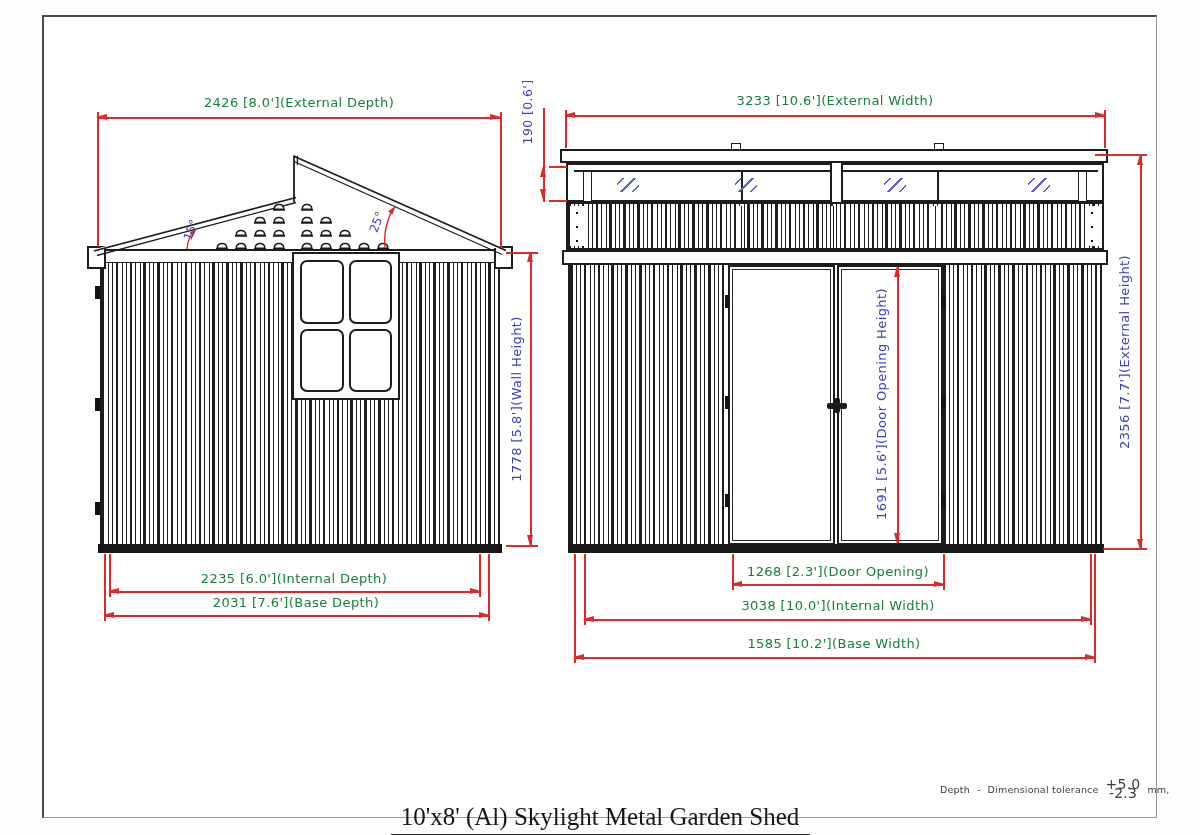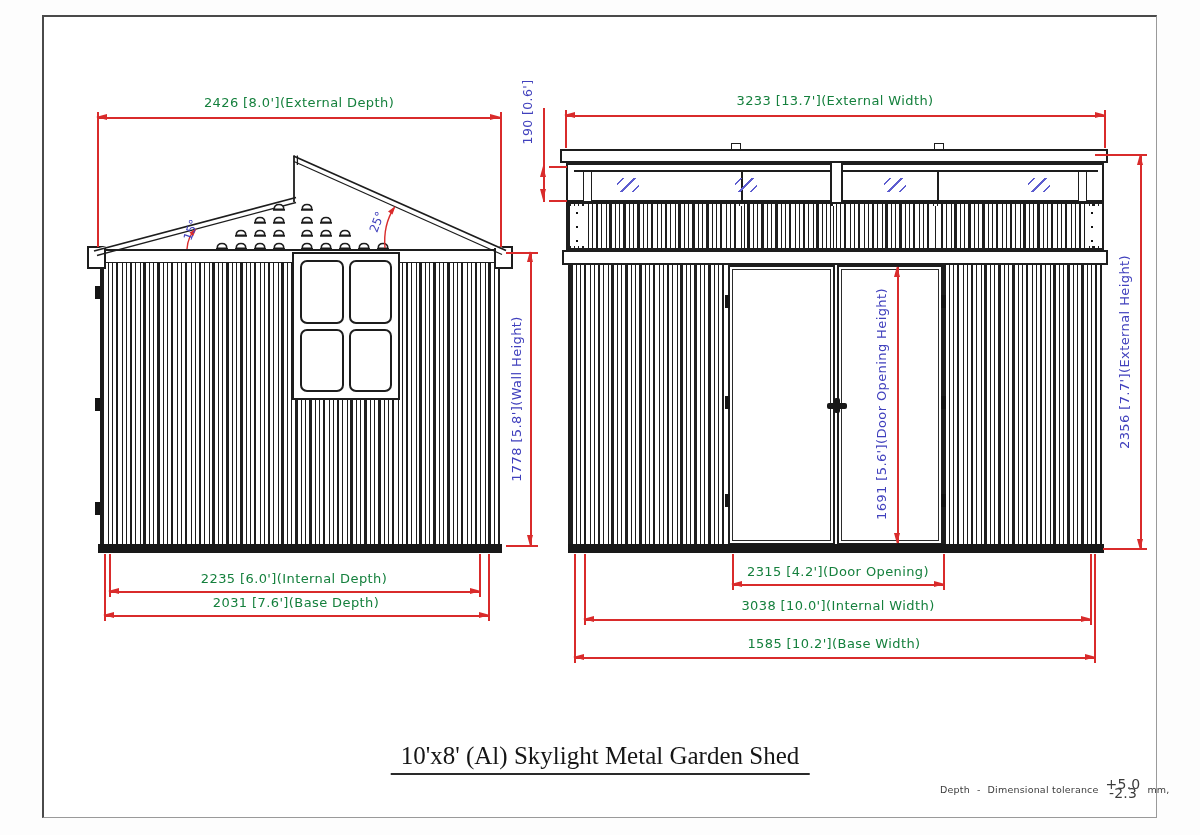--- a/index.html
+++ b/index.html
@@ -183,21 +183,21 @@
     <div class="abs hinge" style="left:941px;top:295px"></div>
     <div class="abs hinge" style="left:941px;top:396px"></div>
     <div class="abs hinge" style="left:941px;top:494px"></div>
     <div class="abs" style="left:827px;top:398px;width:20px;height:15px;z-index:5">
       <div class="abs blk" style="left:0;top:4.5px;width:20px;height:6px;border-radius:2px"></div>
       <div class="abs blk" style="left:7px;top:0;width:6px;height:15px;border-radius:2px"></div>
     </div>
 
     <div class="abs blk" style="left:568px;top:544px;width:536px;height:9px;z-index:4"></div>
 
-    <div class="dimh-t" style="left:835px;top:93px">3233 [13.7'](External Width)</div>
+    <div class="dimh-t" style="left:835px;top:93px">3233 [10.6'](External Width)</div>
     <div class="abs rl" style="left:565px;top:115px;width:540px;height:1.5px">
       <span class="ar arL" style="left:-1px;top:-3px"></span>
       <span class="ar arR" style="right:-1px;top:-3px"></span>
     </div>
     <div class="abs rl" style="left:565px;top:110px;width:1.5px;height:38px"></div>
     <div class="abs rl" style="left:1104px;top:110px;width:1.5px;height:38px"></div>
 
     <div class="dimv" style="left:527px;top:112px;font-size:12.5px">190 [0.6']</div>
     <div class="abs rl" style="left:543px;top:108px;width:1.5px;height:94px"></div>
     <span class="ar arU abs" style="left:540px;top:166px"></span>
@@ -212,21 +212,21 @@
     </div>
     <div class="abs rl" style="left:1095px;top:154px;width:52px;height:1.5px"></div>
     <div class="abs rl" style="left:1103px;top:548px;width:44px;height:1.5px"></div>
 
     <div class="dimv" style="left:881px;top:404px">1691 [5.6'](Door Opening Height)</div>
     <div class="abs rl" style="left:897px;top:267px;width:1.5px;height:276px">
       <span class="ar arU" style="top:-1px;left:-3px"></span>
       <span class="ar arD" style="bottom:-1px;left:-3px"></span>
     </div>
 
-    <div class="dimh-t" style="left:838px;top:564px">2315 [4.2'](Door Opening)</div>
+    <div class="dimh-t" style="left:838px;top:564px">1268 [2.3'](Door Opening)</div>
     <div class="abs rl" style="left:732px;top:584px;width:212px;height:1.5px">
       <span class="ar arL" style="left:-1px;top:-3px"></span>
       <span class="ar arR" style="right:-1px;top:-3px"></span>
     </div>
     <div class="abs rl" style="left:732px;top:554px;width:1.5px;height:36px"></div>
     <div class="abs rl" style="left:943px;top:554px;width:1.5px;height:36px"></div>
 
     <div class="dimh-t" style="left:838px;top:598px">3038 [10.0'](Internal Width)</div>
     <div class="abs rl" style="left:584px;top:619px;width:507px;height:1.5px">
       <span class="ar arL" style="left:-1px;top:-3px"></span>
@@ -237,21 +237,21 @@
 
     <div class="dimh-t" style="left:834px;top:636px">1585 [10.2'](Base Width)</div>
     <div class="abs rl" style="left:574px;top:657px;width:521px;height:1.5px">
       <span class="ar arL" style="left:-1px;top:-3px"></span>
       <span class="ar arR" style="right:-1px;top:-3px"></span>
     </div>
     <div class="abs rl" style="left:574px;top:554px;width:1.5px;height:109px"></div>
     <div class="abs rl" style="left:1094px;top:554px;width:1.5px;height:109px"></div>
   </div>
 
-  <div class="title" style="left:600px;top:742px">
+  <div class="title" style="left:600px;top:803px">
     <span>10'x8' (Al) Skylight Metal Garden Shed</span>
   </div>
 
   <div class="note" style="left:940px;top:780px">
     <span>Depth</span>
     <span>-</span>
     <span>Dimensional tolerance</span>
     <span class="tolstack">
       <span style="display:block">+5.0</span>
       <span style="display:block">-2.3</span>

